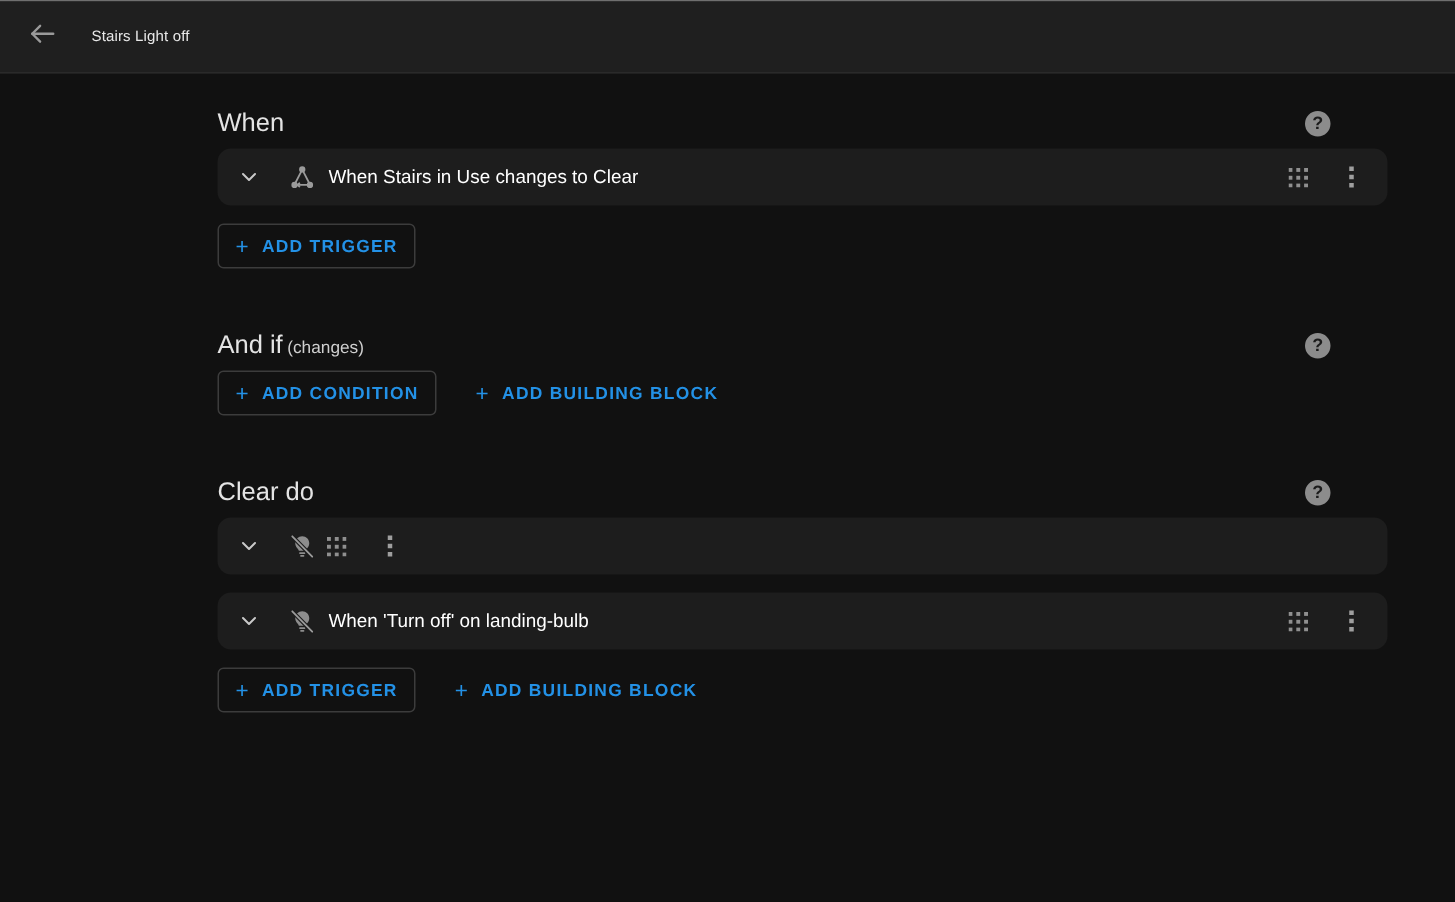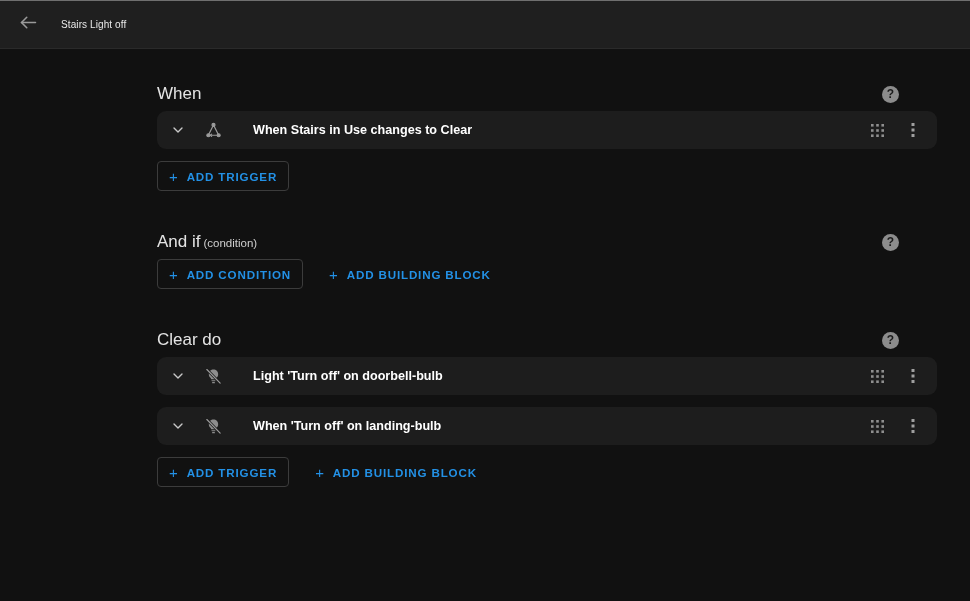--- a/index.html
+++ b/index.html
@@ -35,21 +35,21 @@
   }
   .toolbar-title {
     margin-left: 15px;
     font-size: 10px;
     color: #e8e8e8;
     letter-spacing: 0.1px;
   }
 
   
   .content {
-    padding: 12px;
+    padding: 0;
   }
   .wrap {
     width: 780px;
     margin-left: 145px;
     padding-top: 16px;
   }
   .section { margin-bottom: 8px; }
   .section-head {
     display: flex;
     align-items: center;
@@ -103,23 +103,23 @@
     flex: 0 0 auto;
     cursor: pointer;
   }
   .card-icon {
     width: 22px; height: 22px;
     margin-left: 13px;
     display: flex; align-items: center; justify-content: center;
     flex: 0 0 auto;
   }
   .card-title {
-    margin-left: 29px;
+    margin-left: 7px;
     font-size: 12.6px;
-    font-weight: bold;
+    font-weight: normal;
     color: #ffffff;
     flex: 1 1 auto;
     white-space: nowrap;
     overflow: hidden;
     text-overflow: ellipsis;
   }
   .handle {
     width: 24px; height: 24px;
     display: flex; align-items: center; justify-content: center;
     cursor: grab;
@@ -237,21 +237,21 @@
             <span>ADD TRIGGER</span>
           </div>
         </div>
       </div>
 
       <div class="spacer-md"></div>
 
       <div class="section">
         <div class="section-head">
           <div class="section-title">
-            <span>And if</span><span class="optional">(condition)</span>
+            <span>And if</span><span class="optional">(changes)</span>
           </div>
           <div class="help">?</div>
         </div>
 
 
         <div class="btn-row">
           <div class="btn outlined">
             <span class="plus">+</span>
             <span>ADD CONDITION</span>
           </div>
@@ -279,21 +279,20 @@
           </span>
           <span class="card-icon">
             <svg width="19" height="19" viewBox="0 0 24 24">
               <path d="M12 3.2c-3.3 0-5.9 2.6-5.9 5.8 0 2.2 1.1 3.6 2.1 4.7.5.6.8 1.1.9 1.7h5.8c.1-.6.4-1.1.9-1.7 1-1.1 2.1-2.5 2.1-4.7 0-3.2-2.6-5.8-5.9-5.8z" fill="#8d8d8d"></path>
               <rect x="9.4" y="16.6" width="5.2" height="1.5" rx="0.6" fill="#8d8d8d"></rect>
               <rect x="10.2" y="19" width="3.6" height="1.5" rx="0.7" fill="#8d8d8d"></rect>
               <line x1="3.6" y1="3.2" x2="20.4" y2="20.4" stroke="#1d1d1d" stroke-width="3.4" stroke-linecap="round"></line>
               <line x1="3.6" y1="3.2" x2="20.4" y2="20.4" stroke="#9b9b9b" stroke-width="1.5" stroke-linecap="round"></line>
             </svg>
           </span>
-          <span class="card-title">Light 'Turn off' on doorbell-bulb</span>
           <span class="handle">
             <svg width="13" height="13" viewBox="0 0 13 13">
               <g fill="#8f8f8f">
                 <rect x="0" y="0" width="2.6" height="2.6"></rect>
                   <rect x="5.2" y="0" width="2.6" height="2.6"></rect>
                   <rect x="10.4" y="0" width="2.6" height="2.6"></rect>
                 <rect x="0" y="5.2" width="2.6" height="2.6"></rect>
                   <rect x="5.2" y="5.2" width="2.6" height="2.6"></rect>
                   <rect x="10.4" y="5.2" width="2.6" height="2.6"></rect>
                 <rect x="0" y="10.4" width="2.6" height="2.6"></rect>

